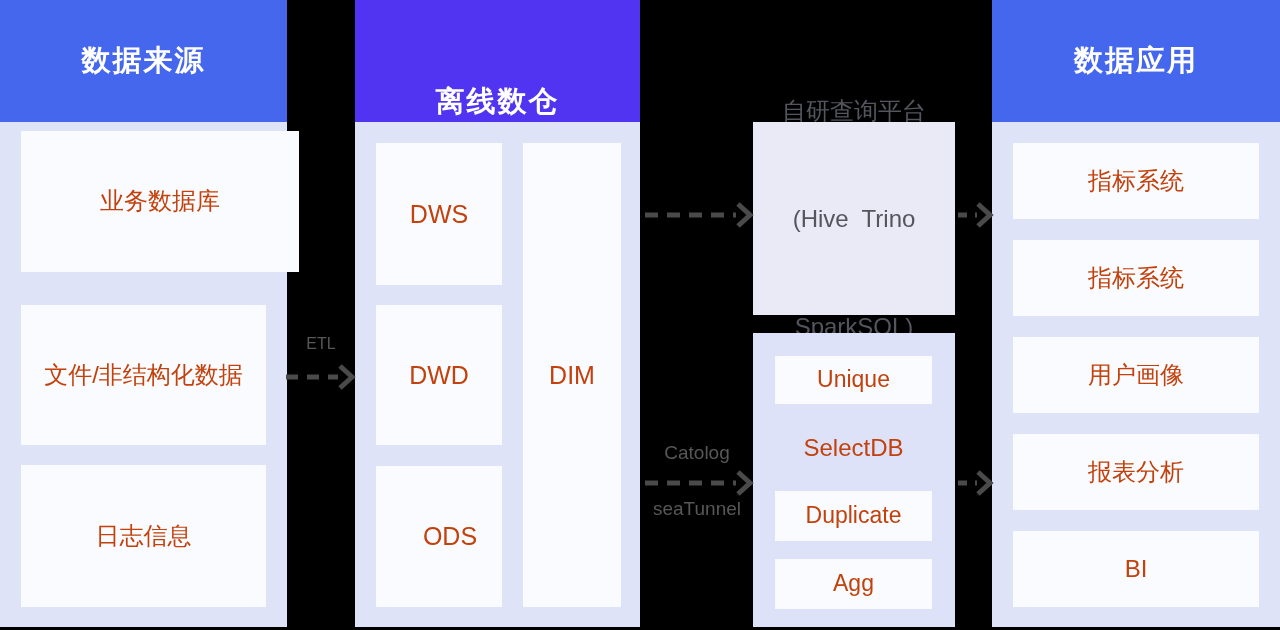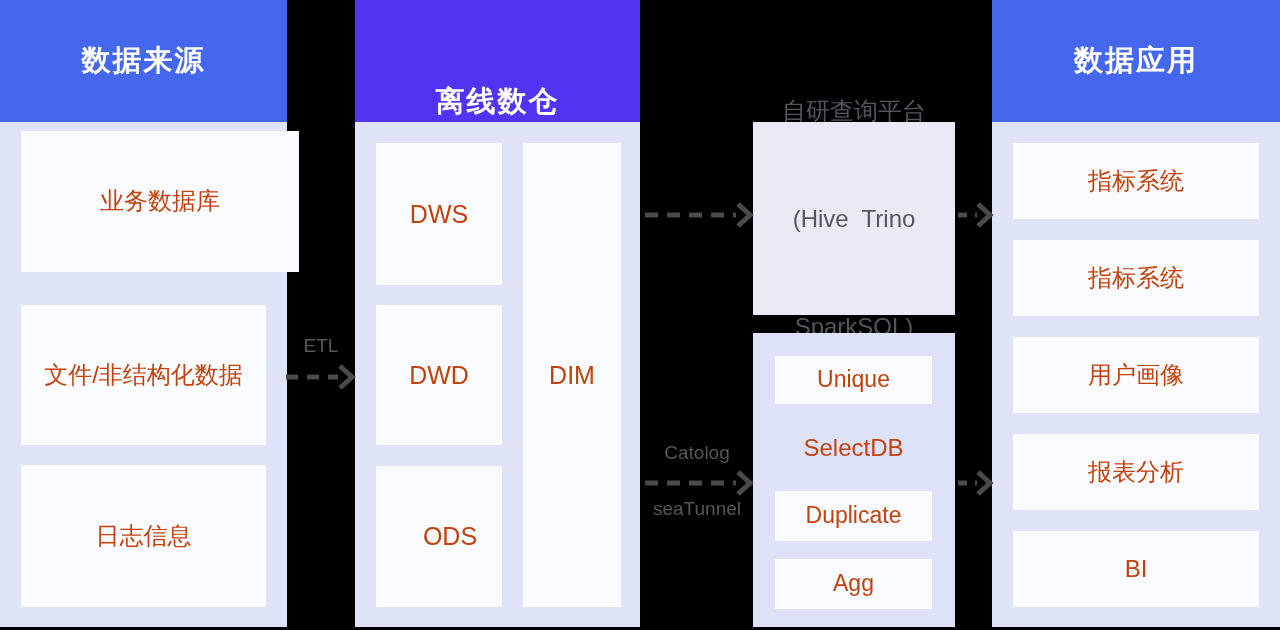--- a/index.html
+++ b/index.html
@@ -92,17 +92,17 @@
         <line x1="645" y1="483" x2="736" y2="483" stroke-dasharray="13 9"></line>
         <polyline points="738,472 750,483 738,494"></polyline>
       </g>
       <g>
         <line x1="958" y1="483" x2="977" y2="483" stroke-dasharray="9 8"></line>
         <polyline points="978,472 990,483 978,494"></polyline>
       </g>
     </g>
   </svg>
 
-  <div class="arrow-label" style="left:283px;top:335px;width:76px;font-size:19px;">ETL</div>
+  <div class="arrow-label" style="left:283px;top:335px;width:76px;font-size:16px;">ETL</div>
   <div class="arrow-label" style="left:640px;top:442px;width:114px;font-size:19px;">Catolog</div>
   <div class="arrow-label" style="left:640px;top:498px;width:114px;font-size:19px;">seaTunnel</div>
 
 </div>
 
 </body></html>

